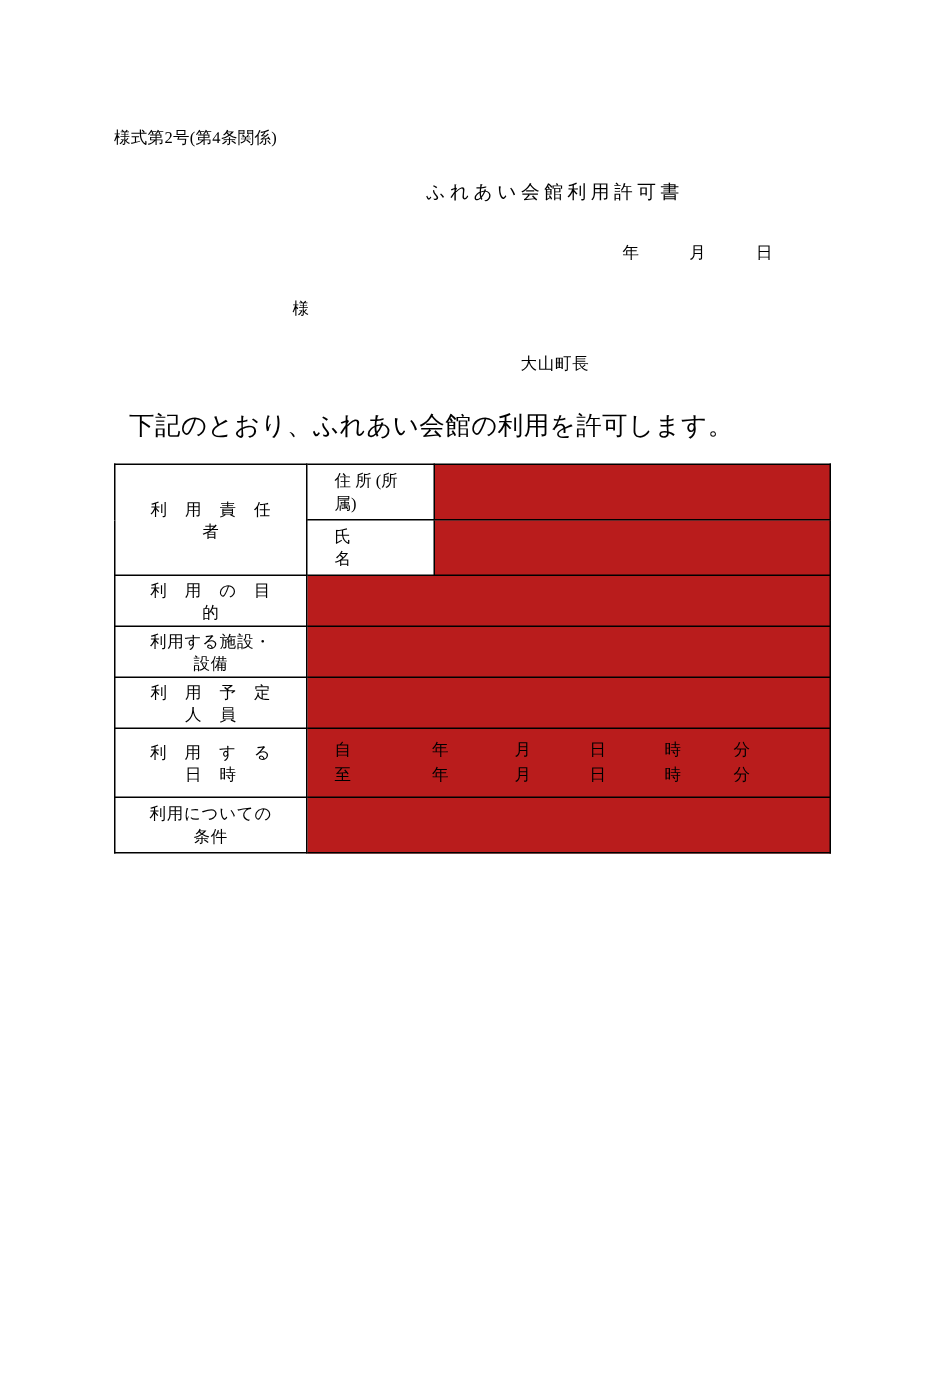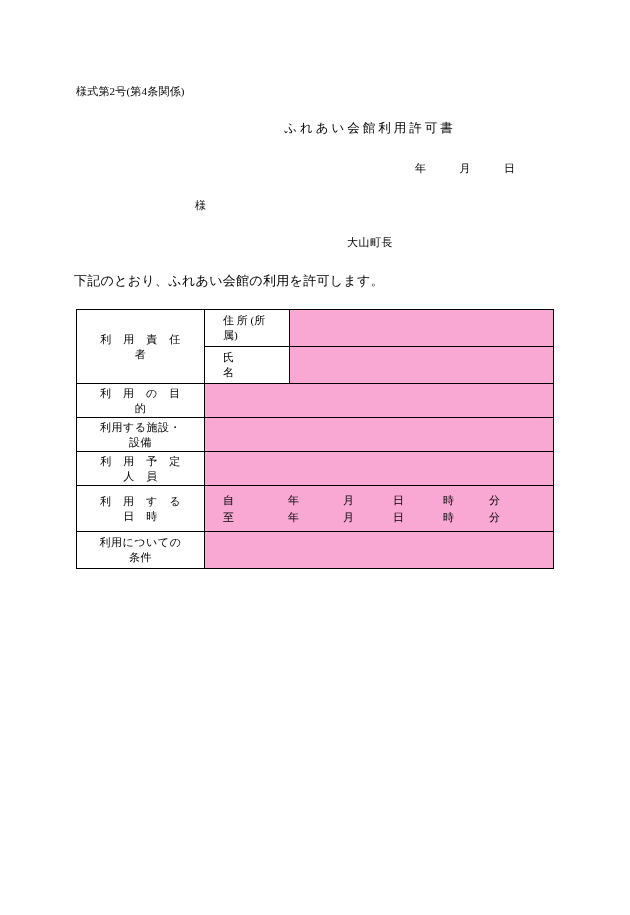--- a/index.html
+++ b/index.html
@@ -62,23 +62,23 @@
   .issuer {
     position: absolute;
     left: 347px;
     top: 235px;
     font-size: 11px;
     letter-spacing: 0.5px;
     font-family: Liberation Mono, monospace;
   }
   .lead {
     position: absolute;
-    left: 74px;
+    left: 86px;
     top: 272px;
-    font-size: 13px;
+    font-size: 17px;
     letter-spacing: 0.3px;
   }
   table.form-table {
     position: absolute;
     left: 76px;
     top: 309px;
     width: 478px;
     border-collapse: collapse;
     table-layout: fixed;
   }
@@ -91,21 +91,21 @@
   }
   td.label-cell {
     width: 128px;
     text-align: center;
   }
   td.sub-label-cell {
     width: 85px;
     text-align: left;
   }
   td.value-cell {
-    background: #f9a8d4;
+    background: #b91c1c;
   }
   .spaced-xs {
     letter-spacing: 0.5px;
   }
   .row-h-small { height: 34px; }
   .row-h-mid { height: 37px; }
   .row-h-big { height: 46px; }
   .datetime-block {
     font-size: 11px;
     line-height: 17px;

